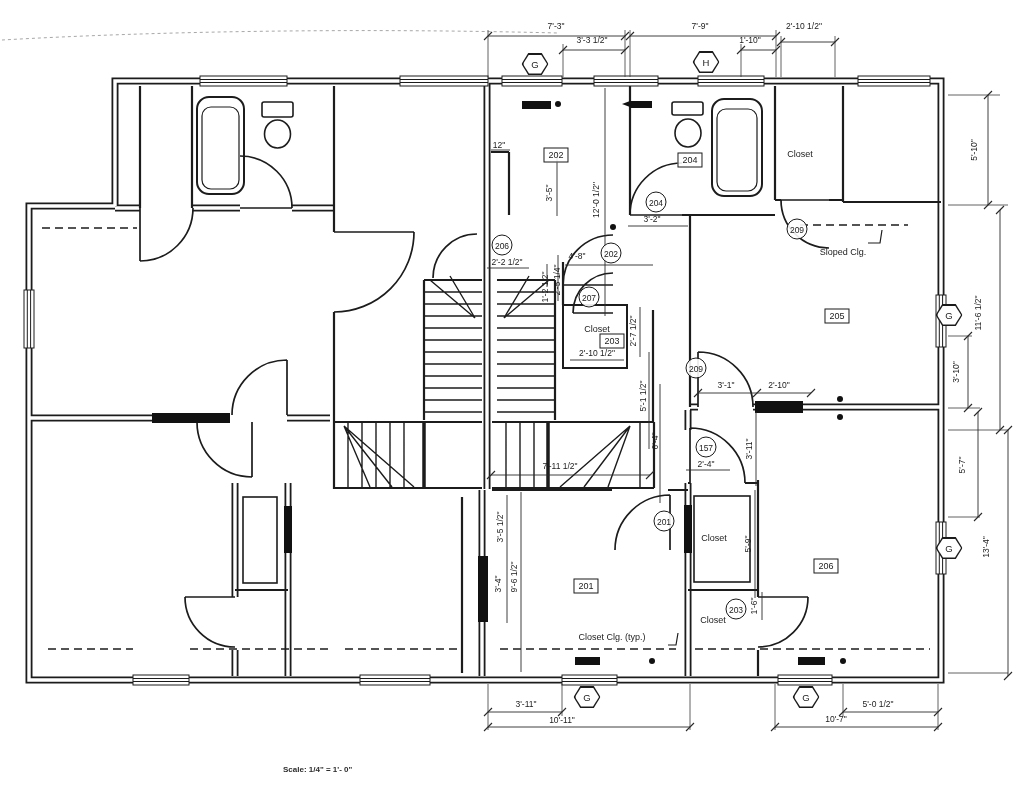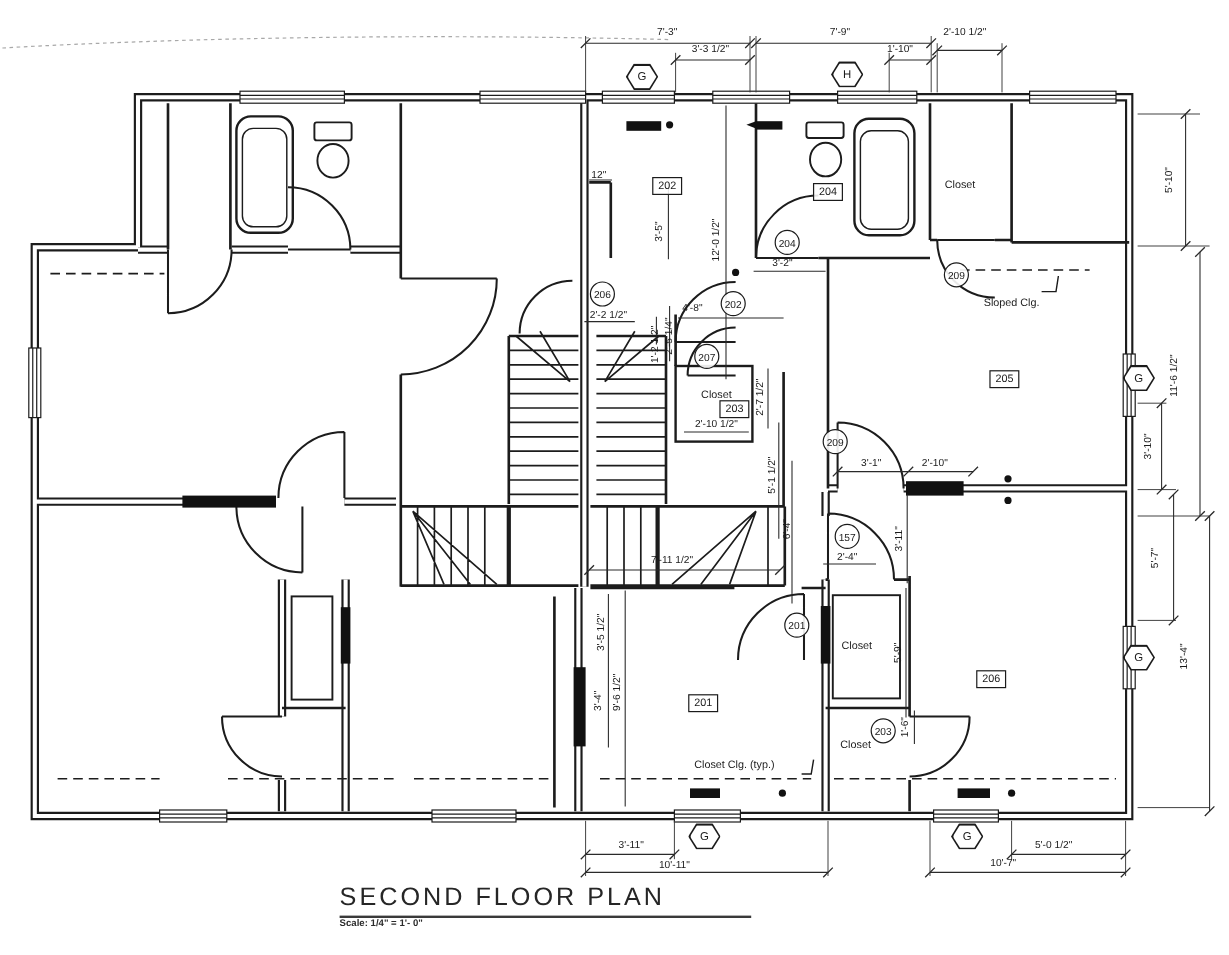--- a/index.html
+++ b/index.html
@@ -258,15 +258,14 @@
         <div class="hex-in">G</div>
       </div>
       <div class="hex" style="left: 949px; top: 315px;">
         <div class="hex-in">G</div>
       </div>
       <div class="hex" style="left: 949px; top: 548px;">
         <div class="hex-in">G</div>
       </div>
     </div>
 
-  <div class="title">SECOND FLOOR PLAN</div>
   <div class="scale">Scale: 1/4" = 1'- 0"</div>
 </div>
 
 </body></html>

